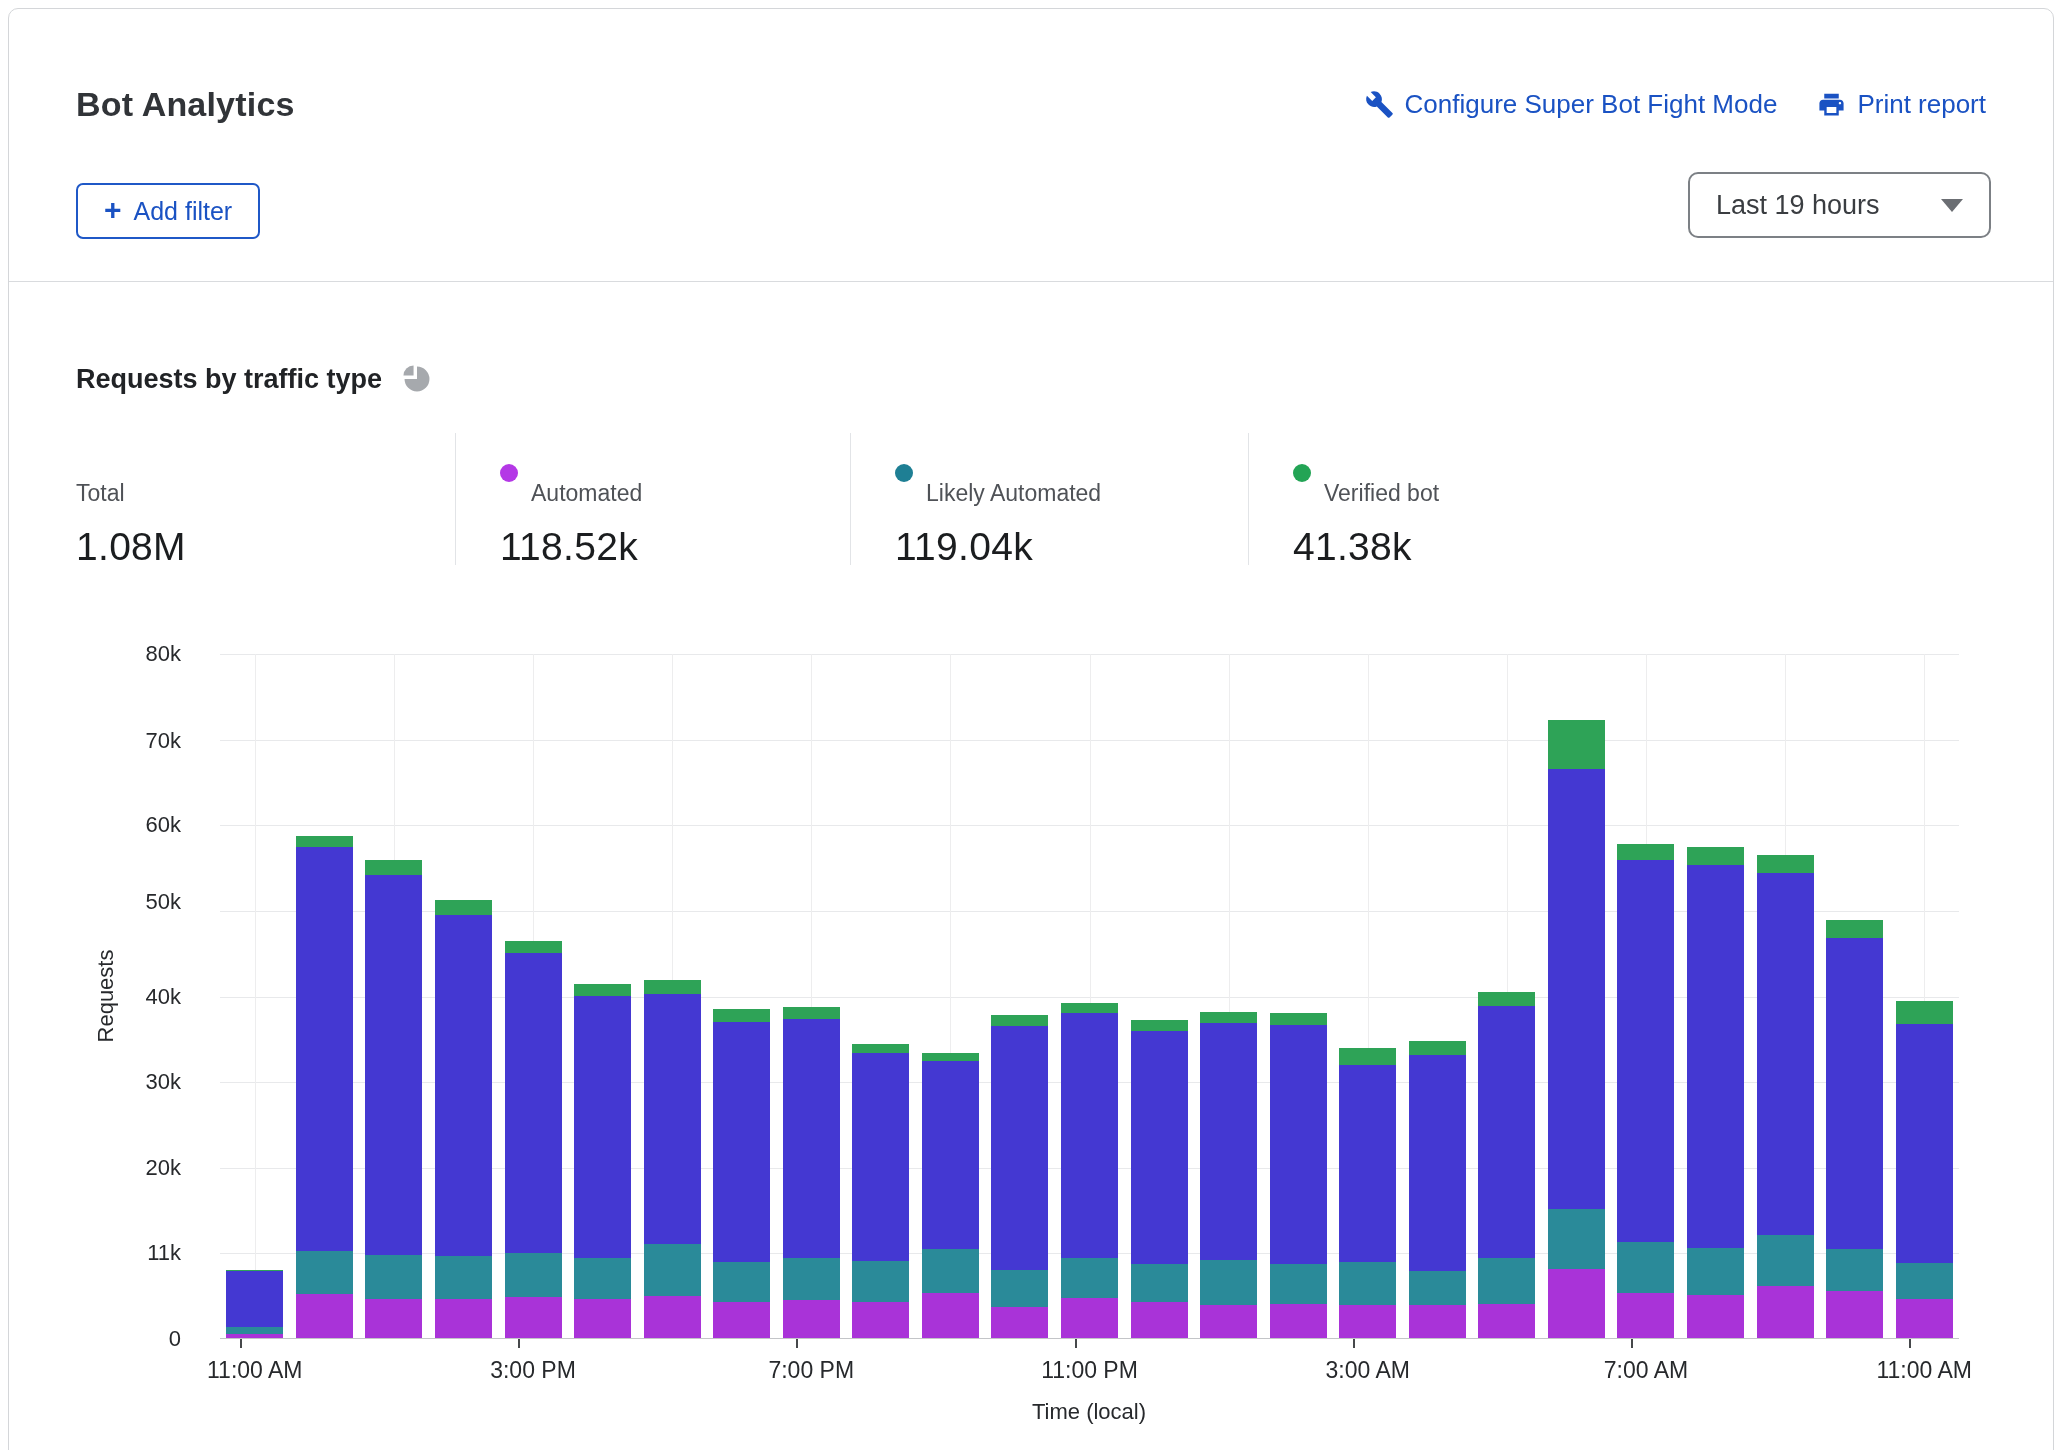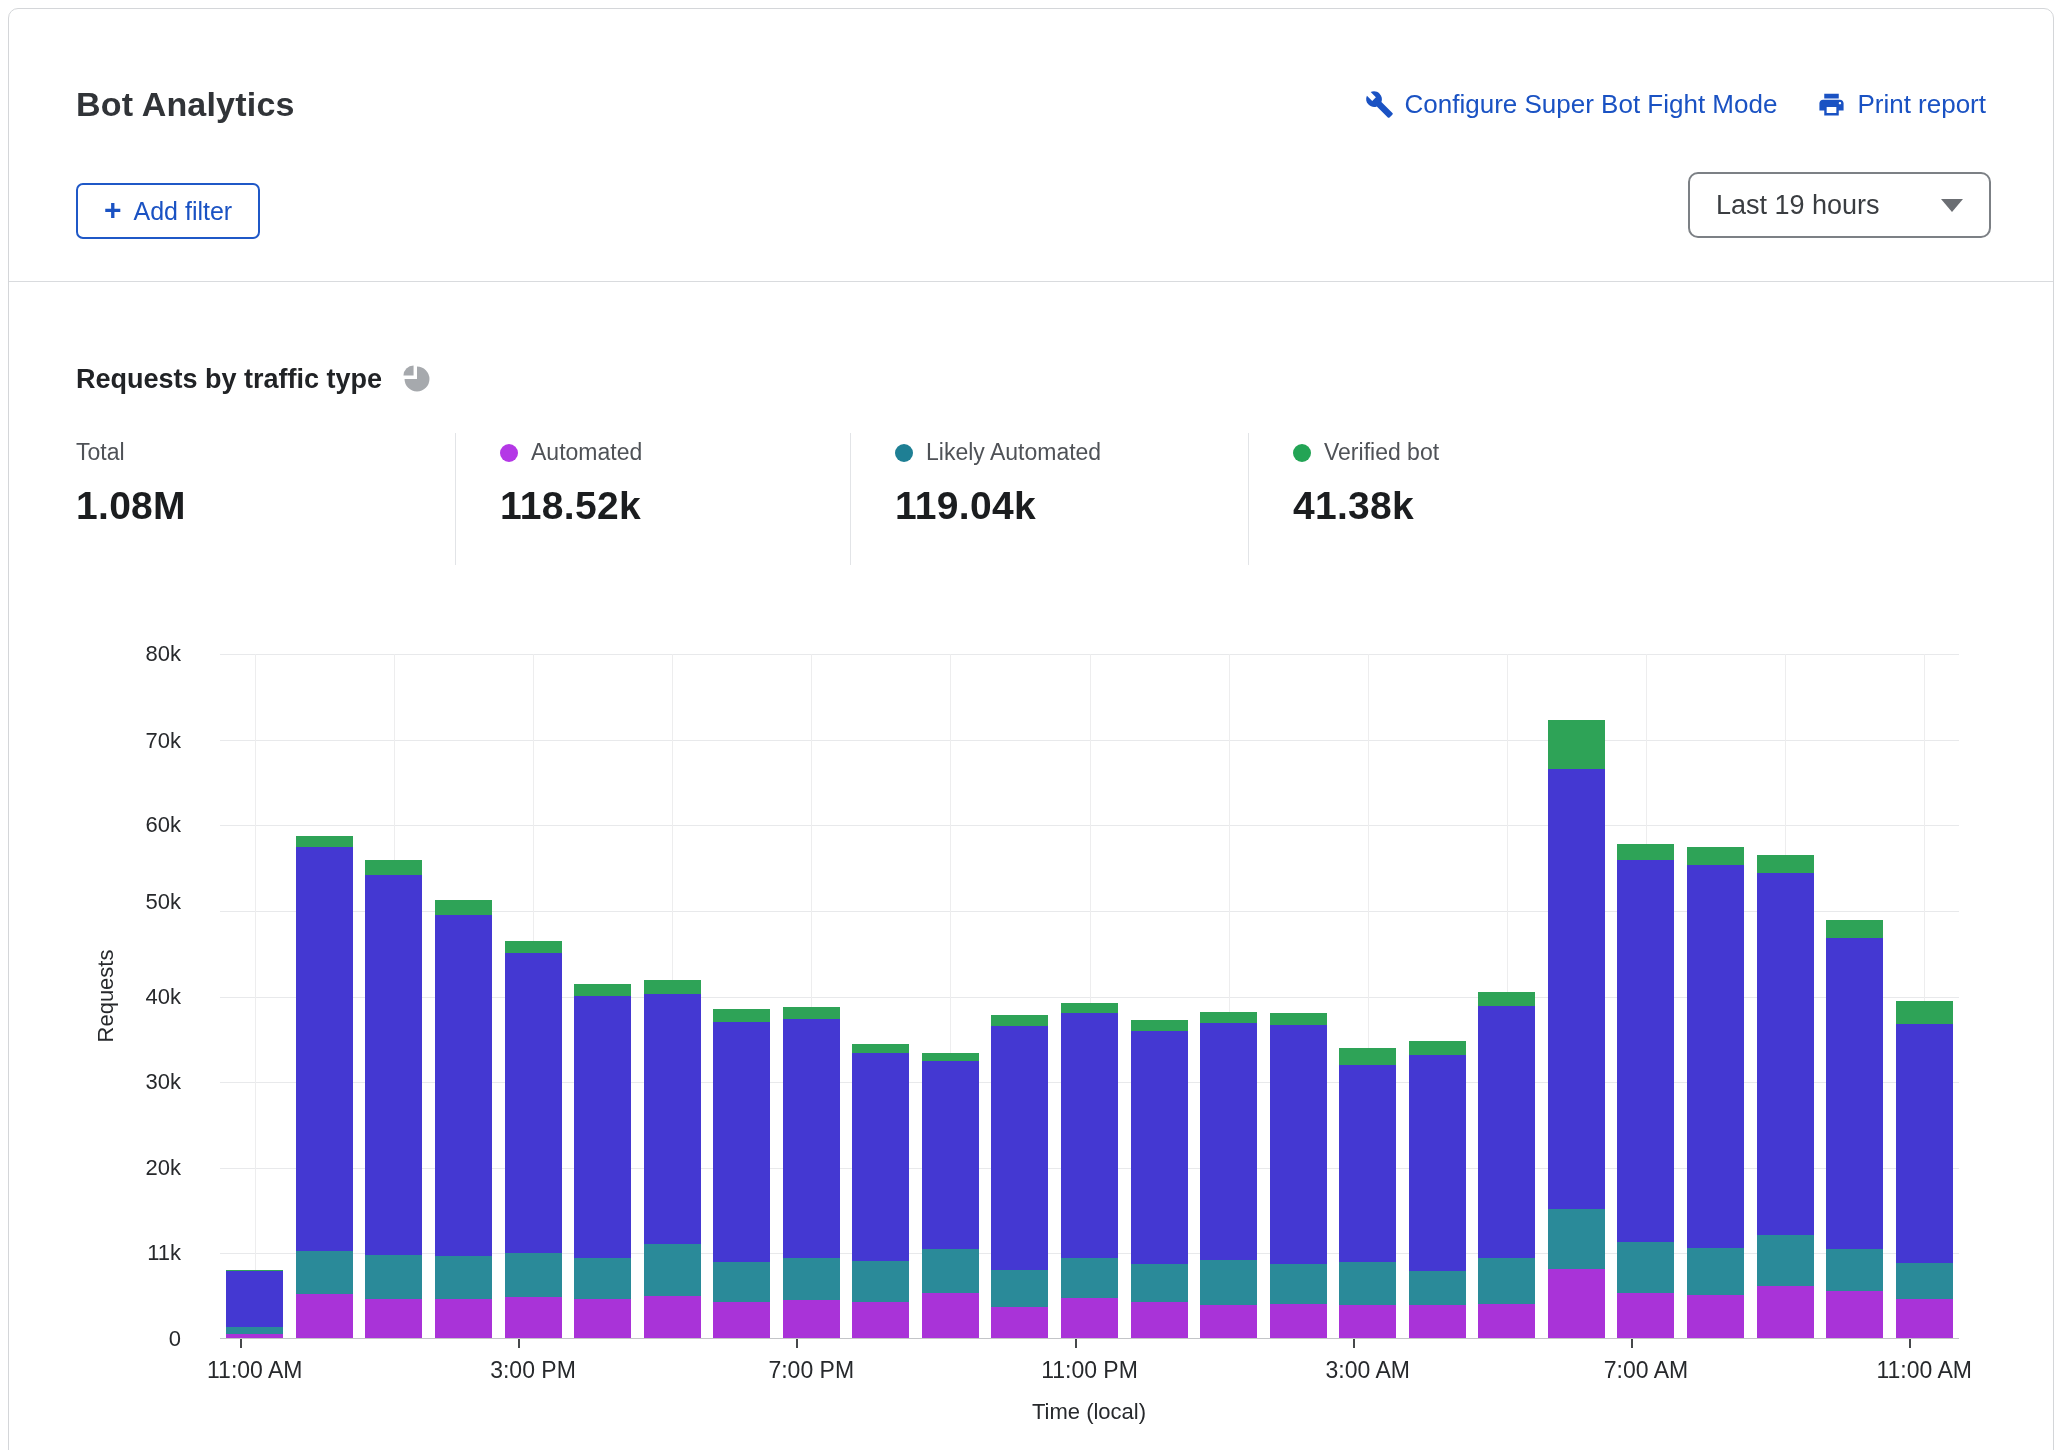--- a/index.html
+++ b/index.html
@@ -26,22 +26,22 @@
   .top-divider { position:absolute; left:0; top:272px; width:100%; border-top:1px solid #d9dbde; }
 
   
   .section-heading { position:absolute; left:67px; top:352px; display:flex; align-items:center; gap:17px; }
   .section-heading h2 { font-size:27px; font-weight:bold; color:#212326; }
   .stats { position:absolute; left:67px; top:424px; width:1928px; height:132px; display:flex; }
   .stat { padding-top:6px; }
   .stat + .stat { border-left:1px solid #e2e4e7; padding-left:44px; }
   .stat-label-row { display:flex; align-items:center; gap:13px; }
   .stat-dot { width:18px; height:18px; border-radius:50%; flex:none; }
-  .stat-label { font-size:23px; color:#4f5257; }
-  .stat-value { margin-top:18px; font-size:39px; font-weight:bold; color:#1b1d1f; letter-spacing:.3px; }
+  .stat-label { font-size:23px; color:#4f5257;margin-top:41px; }
+  .stat-value { margin-top:18px; font-size:39px; font-weight:normal; color:#1b1d1f; letter-spacing:.3px; }
 
   
   .chart-wrap { position:absolute; left:0; top:600px; width:2062px; height:840px; }
   .ylabel { position:absolute; left:97px; top:387px; transform:translate(-50%,-50%) rotate(-90deg);
             font-size:22px; color:#27292c; white-space:nowrap; }
   .ytick { position:absolute; left:82px; width:90px; text-align:right; font-size:22px; color:#27292c; }
   .plot { position:absolute; left:211px; top:45px; width:1739px; height:685px; border-bottom:1px solid #c3c5c8; }
   .gridline-h { position:absolute; left:0; right:0; height:1px; background:#e8e9eb; }
   .gridline-v { position:absolute; top:0; bottom:0; width:1px; background:#ededee; }
   .bar-col { position:absolute; bottom:0; width:57px; display:flex; flex-direction:column-reverse; }

